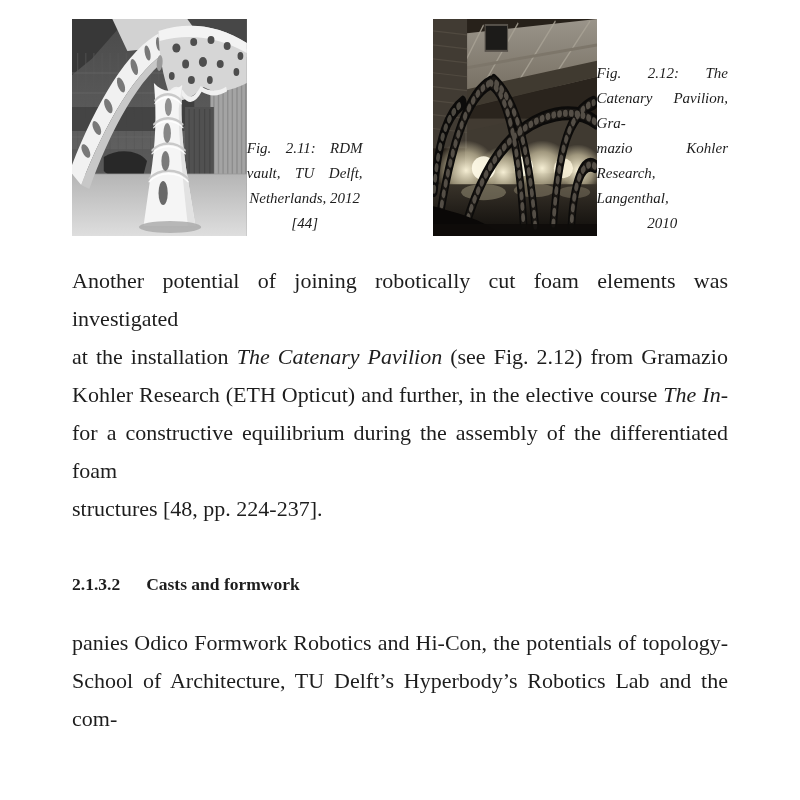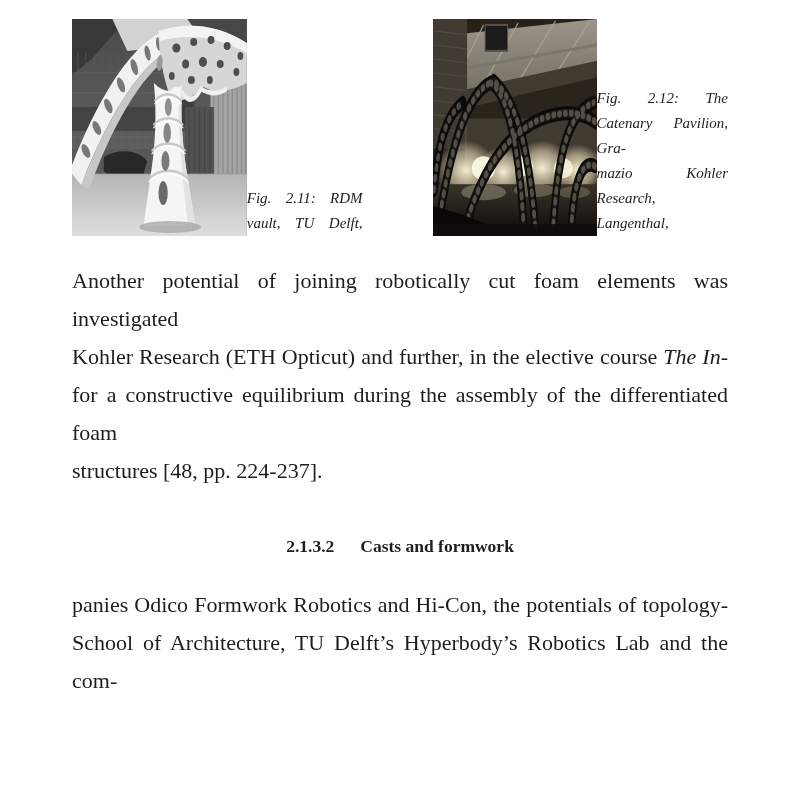--- a/index.html
+++ b/index.html
@@ -30,21 +30,20 @@
   .para .line{white-space:normal;}
   .para .line.j{text-align:justify;text-align-last:justify;}
   .p1{margin-top:26px;}
   .p2{margin-top:28px;}
   .it{font-style:italic;}
   .section-heading{
     margin-top:44px;
     font-weight:bold;
     font-size:17.5px;
     line-height:24px;
-    text-align:center;
   }
   .section-heading .num{margin-right:26px;}
 </style>
 </head>
 <body>
 
 <div class="page">
   <div class="content">
 
     <div class="figures-row">
@@ -166,20 +165,21 @@
             <ellipse cx="152" cy="44" rx="5" ry="8" fill="#9a9a9a" transform="rotate(12 152 44)"></ellipse>
             <ellipse cx="167" cy="88" rx="6" ry="9" fill="#8f8f8f"></ellipse>
             <ellipse cx="165" cy="114" rx="6.5" ry="10" fill="#868686"></ellipse>
             <ellipse cx="162" cy="142" rx="7" ry="10" fill="#7a7a7a"></ellipse>
             <ellipse cx="158" cy="174" rx="8" ry="12" fill="#696969"></ellipse>
           </g>
           <ellipse cx="170" cy="208" rx="54" ry="6" fill="#ababab" opacity="0.85"></ellipse>
         </svg>
         <div class="fig-caption">
           <div class="cap-line j">Fig. 2.11: RDM vault, TU Delft,</div>
+          <div class="cap-line c">Netherlands, 2012 [44]</div>
         </div>
       </div>
 
       <div class="figure right">
         <svg class="fig-image" viewBox="0 0 308 218" preserveAspectRatio="none" role="img">
           <defs>
             <linearGradient id="roofGradR" x1="0" y1="0" x2="0" y2="1">
               <stop offset="0" stop-color="#9a948a"></stop>
                 <stop offset="1" stop-color="#6e6759"></stop>
             </linearGradient>
@@ -262,26 +262,28 @@
               <path d="M 2,172 C 10,122 26,96 56,84"></path>
             </g>
           </g>
 
           <path d="M 0,218 L 0,188 C 40,194 90,200 135,218 Z" fill="#0a0807"></path>
           <rect x="0" y="206" width="308" height="12" fill="#0e0c0a" opacity="0.9"></rect>
         </svg>
         <div class="fig-caption">
           <div class="cap-line j">Fig. 2.12: The Catenary Pavilion, Gra-</div>
           <div class="cap-line j">mazio Kohler Research, Langenthal,</div>
+          <div class="cap-line c">2010</div>
         </div>
       </div>
     </div>
 
     <div class="para p1">
       <div class="line j"><span>Another potential of joining robotically cut foam elements was investigated</span></div>
+      <div class="line j"><span>at the installation </span><span class="it">The Catenary Pavilion</span><span> (see Fig. 2.12) from Gramazio</span></div>
       <div class="line j"><span>Kohler Research (ETH Opticut) and further, in the elective course </span><span class="it">The In-</span></div>
       <div class="line j"><span>for a constructive equilibrium during the assembly of the differentiated foam</span></div>
       <div class="line"><span>structures [48, pp. 224-237].</span></div>
     </div>
 
     <div class="section-heading">
       <span class="num">2.1.3.2</span><span>Casts and formwork</span>
     </div>
 
     <div class="para p2">

